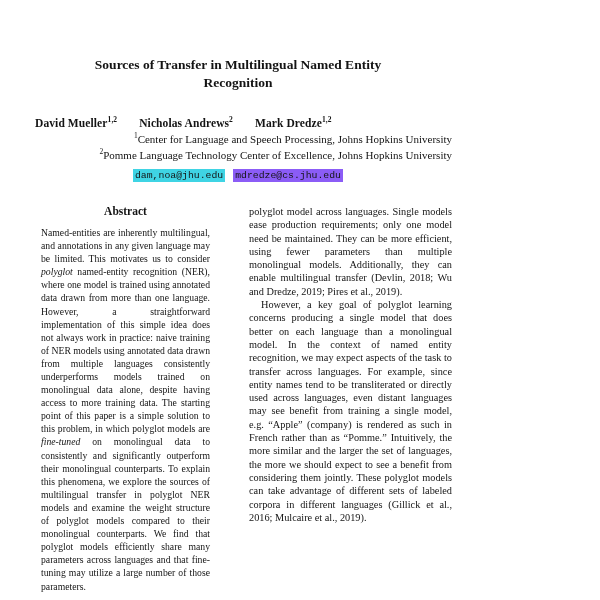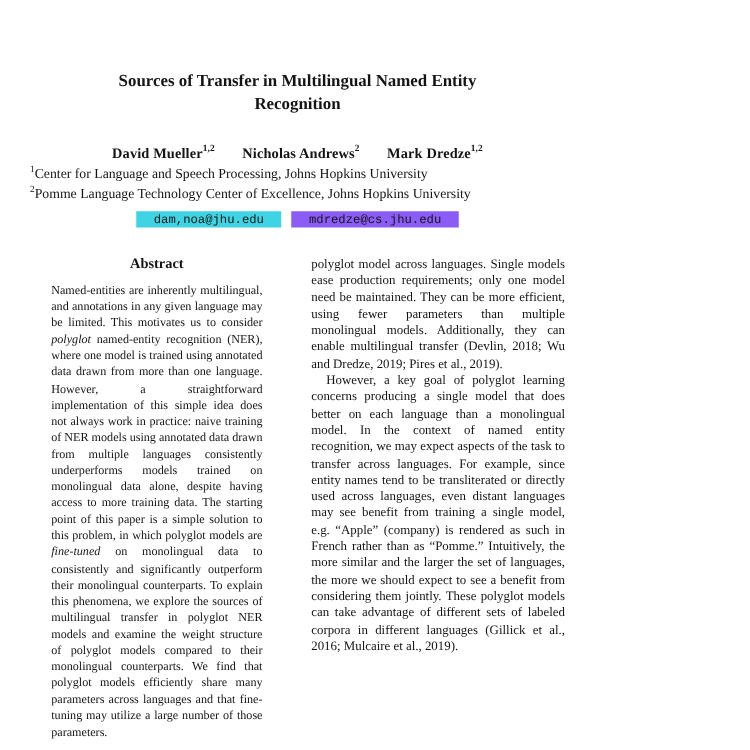--- a/index.html
+++ b/index.html
@@ -23,45 +23,45 @@
     overflow: hidden;
   }
   .title {
     font-size: 13.5px;
     font-weight: bold;
     text-align: center;
     margin: 0 48px 26px 48px;
     line-height: 1.3;
   }
   .authors {
-    text-align: center;
+    text-align: left;
     font-size: 11.5px;
     font-weight: bold;
     margin-bottom: 3px;
     letter-spacing: 0.1px;
   }
   .author { margin: 0 11px; white-space: nowrap; }
   sup {
     font-size: 7.5px;
     line-height: 0;
   }
   .affil {
-    text-align: left;
+    text-align: right;
     font-size: 11px;
     line-height: 1.45;
     font-family: Liberation Serif, serif;
   }
   .emails {
     text-align: center;
     font-size: 9.8px;
     font-family: "Liberation Mono", "DejaVu Sans Mono", monospace;
     margin-top: 6px;
   }
   .email-hl {
-    padding: 1px 14px;
+    padding: 1px 2px;
   }
   .email-hl + .email-hl { margin-left: 8px; }
   .columns {
     display: flex;
     gap: 22px;
     margin-top: 24px;
   }
   .col {
     flex: 1 1 0;
     min-width: 0;

